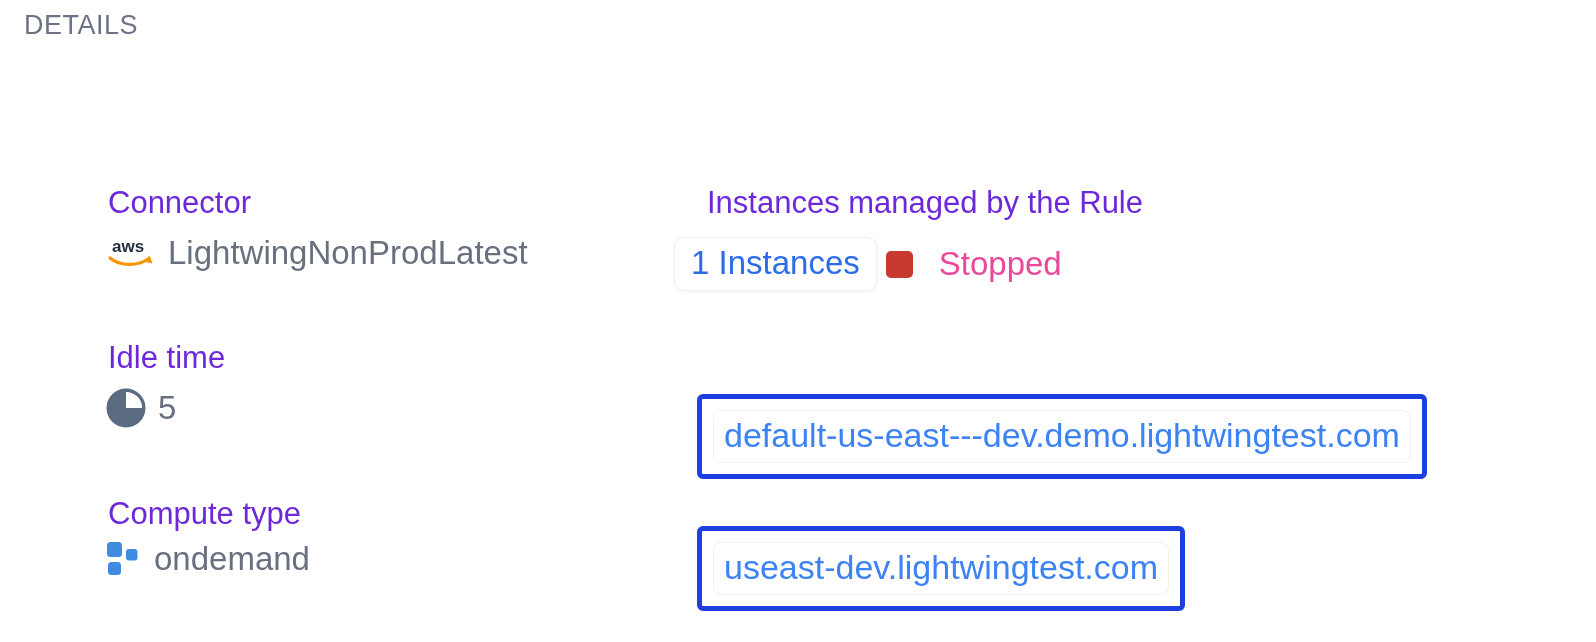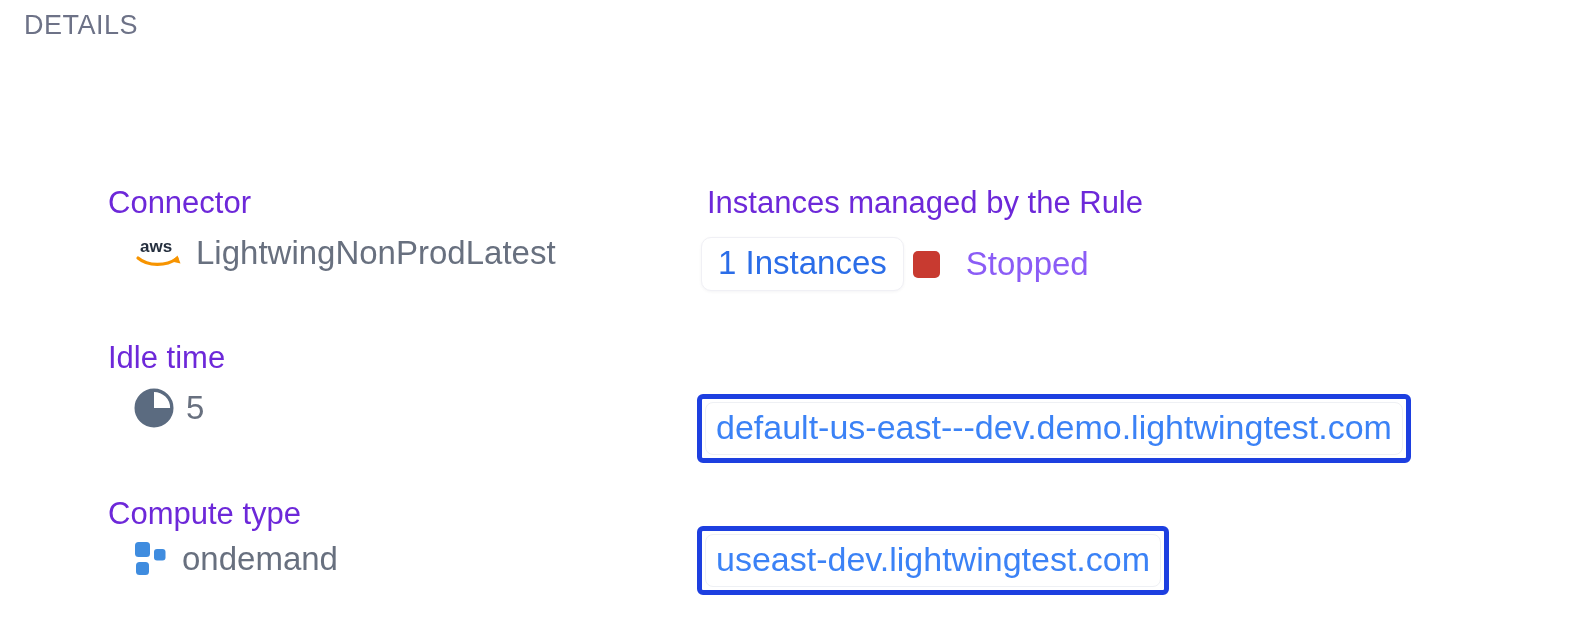--- a/index.html
+++ b/index.html
@@ -21,49 +21,49 @@
     font-size: 31px; font-weight: 400; color: #6d28d9; line-height: 1.1;
     white-space: nowrap;
   }
   .f-value {
     position: absolute;
     display: flex; align-items: center;
     font-size: 33px; color: #68707f; line-height: 1.1; white-space: nowrap;
   }
 
   
-  .icon { display: inline-flex; align-items: center; justify-content: center; flex: 0 0 auto; margin-left: 28px; }
+  .icon { display: inline-flex; align-items: center; justify-content: center; flex: 0 0 auto; }
   .aws-icon { width: 54px; height: 38px; margin-right: 10px; }
   .pie-icon { width: 40px; height: 40px; margin-right: 12px; }
   .compute-icon { width: 36px; height: 36px; margin-right: 12px; }
 
   
   .instances-row { gap: 0; }
   .instances-chip {
     display: inline-block;
     padding: 7px 16px 9px 16px;
     background: #ffffff;
     border: 1px solid #f0f0f5;
     border-radius: 10px;
     box-shadow: 0 1px 3px rgba(60,64,90,0.06);
     color: #2b6de8; font-size: 33px; cursor: pointer;
   }
   .status-square {
     width: 27px; height: 27px; border-radius: 5px;
     background: #c83a30; margin-left: 9px; flex: 0 0 auto;
   }
-  .status-text { color: #8b5cf6; font-size: 33px; margin-left: 26px; }
+  .status-text { color: #ec4899; font-size: 33px; margin-left: 26px; }
 
   
   .blue-box {
     position: absolute;
     border: 5px solid #1d3fe0;
     border-radius: 6px;
     background: #ffffff;
-    padding: 3px;
+    padding: 11px;
     cursor: text;
     text-align: center;
   }
   .blue-box .inner-chip {
     display: block;
     border: 1px solid #eef0f4;
     border-radius: 8px;
     padding: 5px 10px 7px 10px;
     font-size: 34px; color: #3b82f6; white-space: nowrap;
     background: #ffffff;
@@ -82,21 +82,21 @@
       <svg width="54" height="38" viewBox="0 0 54 38" aria-hidden="true">
         <text x="8" y="18" font-family="Liberation Sans, DejaVu Sans, sans-serif" font-size="17" font-weight="700" fill="#252f3e">aws</text>
         <path d="M6 24 C 16 32.5, 34 32.5, 45 24.5" stroke="#f79400" stroke-width="3.2" fill="none" stroke-linecap="round"></path>
         <path d="M45.5 21.5 L48.5 29.5 L39.5 27.5 Z" fill="#f79400"></path>
       </svg>
     </span>
     <span>LightwingNonProdLatest</span>
   </div>
 
   <div class="f-label" style="left:707px; top:186px;">Instances managed by the Rule</div>
-  <div class="f-value instances-row" style="left:701px; top:237px;">
+  <div class="f-value instances-row" style="left:674px; top:237px;">
     <span class="instances-chip">1 Instances</span>
     <span class="status-square"></span>
     <span class="status-text">Stopped</span>
   </div>
 
   <div class="f-label" style="left:108px; top:341px;">Idle time</div>
   <div class="f-value" style="left:106px; top:388px;">
     <span class="icon pie-icon">
       <svg width="40" height="40" viewBox="0 0 40 40" aria-hidden="true">
         <circle cx="20" cy="20" r="17.8" fill="#ffffff" stroke="#5b6b80" stroke-width="3.4"></circle>

